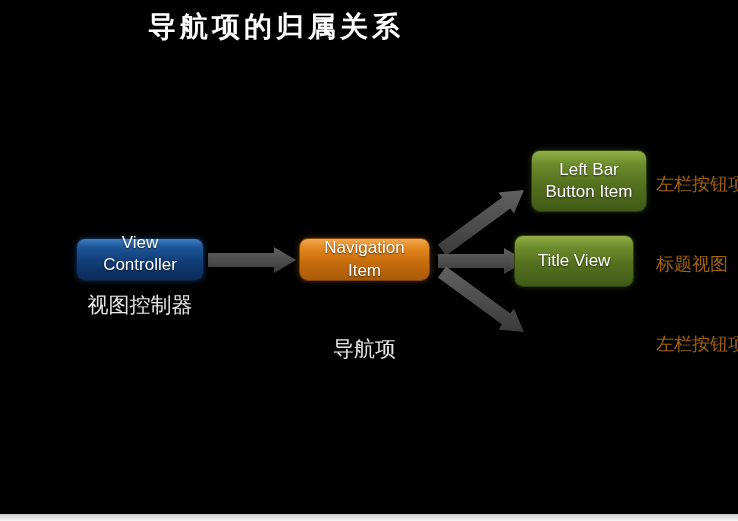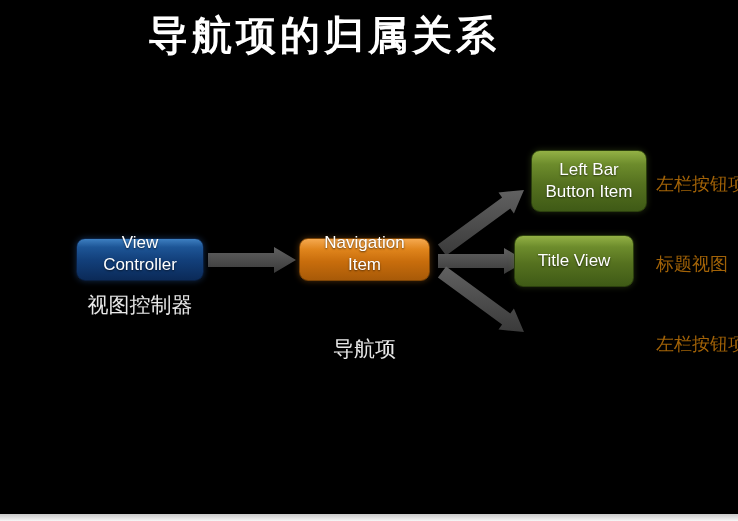--- a/index.html
+++ b/index.html
@@ -15,21 +15,21 @@
     overflow: hidden;
     font-family: "Liberation Sans", sans-serif;
   }
   .title {
     position: absolute;
     left: 148px;
     top: 8px;
     margin: 0;
     color: #ffffff;
     font-family: "Liberation Serif", "DejaVu Serif", serif;
-    font-size: 40px;
+    font-size: 28px;
     font-weight: 700;
     letter-spacing: 4px;
     white-space: nowrap;
   }
   .arrows {
     position: absolute;
     left: 0;
     top: 0;
   }
   .node {
@@ -49,21 +49,20 @@
   .node-blue {
     background: linear-gradient(180deg, #3d7fc1 0%, #1d5596 20%, #123f7a 52%, #0b2a58 100%);
     border: 1px solid #0a1e3e;
     box-shadow: 0 0 6px rgba(40,90,160,0.45);
     align-items: flex-end;
   }
   .node-orange {
     background: linear-gradient(180deg, #f5a94f 0%, #e0851c 25%, #c86d0c 55%, #a85a08 100%);
     border: 1px solid #7c4406;
     box-shadow: 0 0 6px rgba(220,130,30,0.35);
-    align-items: flex-end;
   }
   .node-green {
     background: linear-gradient(180deg, #93b145 0%, #6d8c2c 22%, #55711f 55%, #3f5a16 100%);
     border: 1px solid #2c400e;
     box-shadow: 0 0 6px rgba(110,140,50,0.3);
   }
   .caption {
     position: absolute;
     color: #e8e8e8;
     font-family: "Liberation Serif", "DejaVu Serif", serif;

